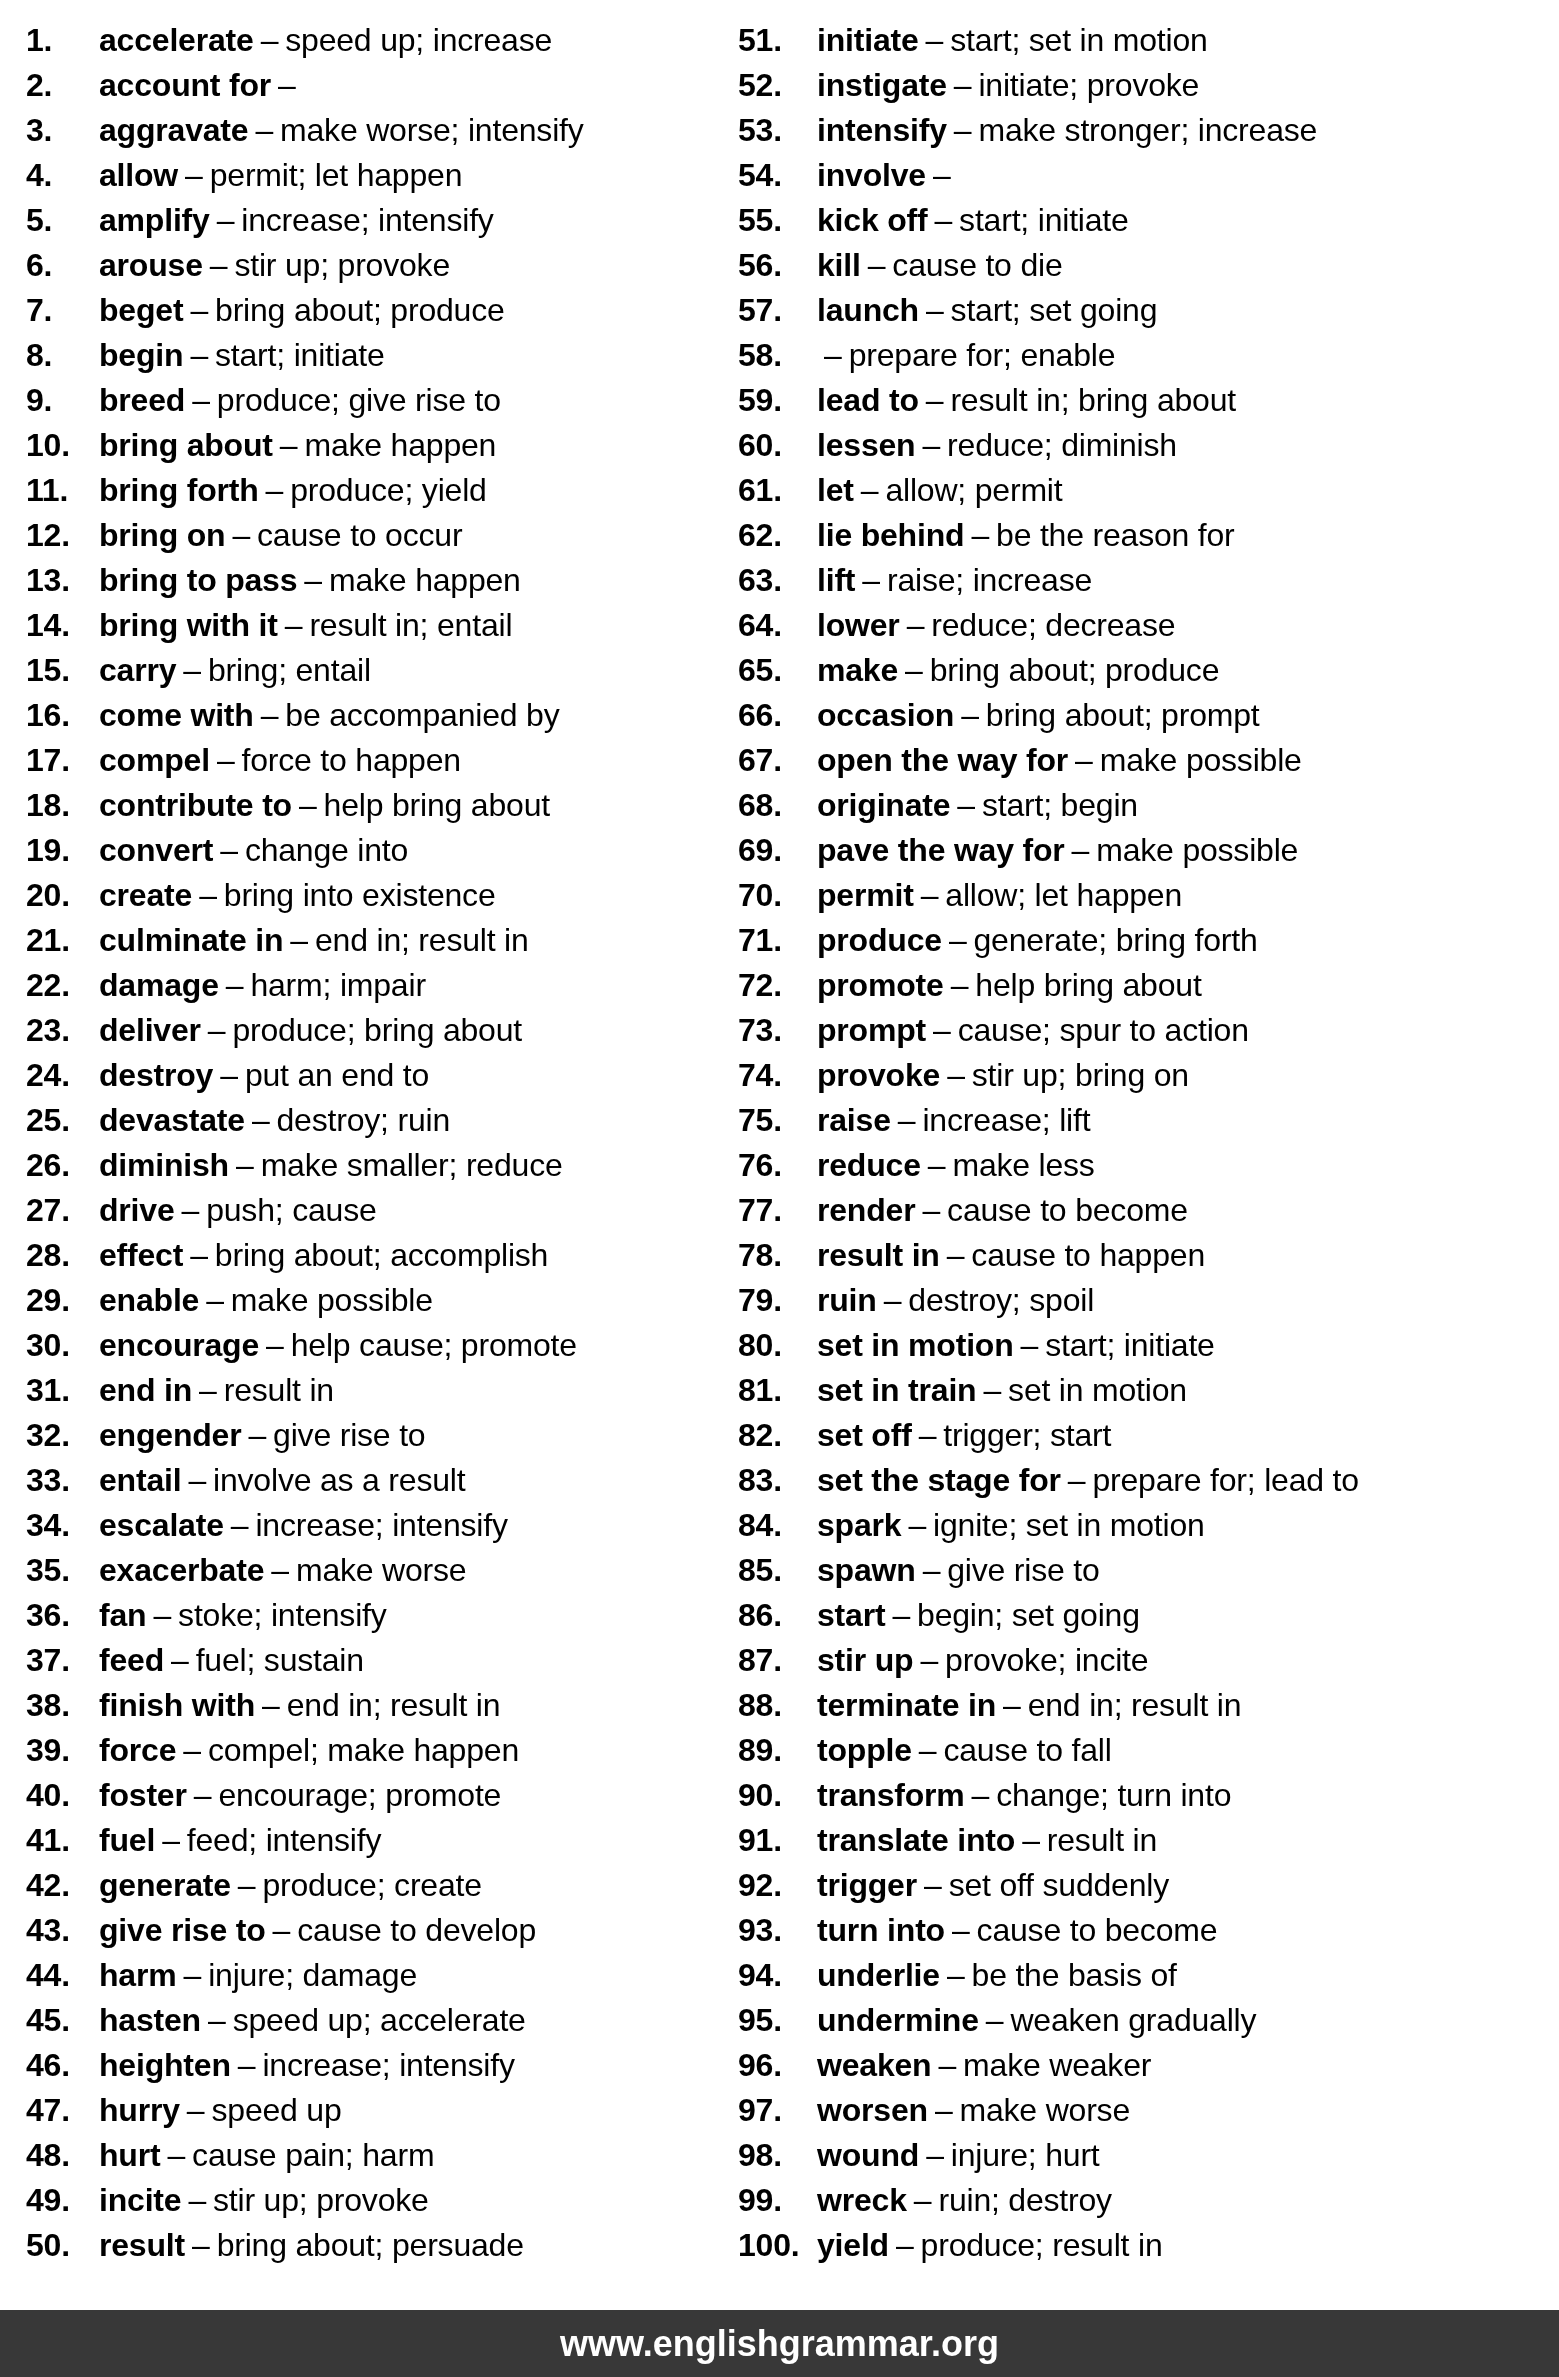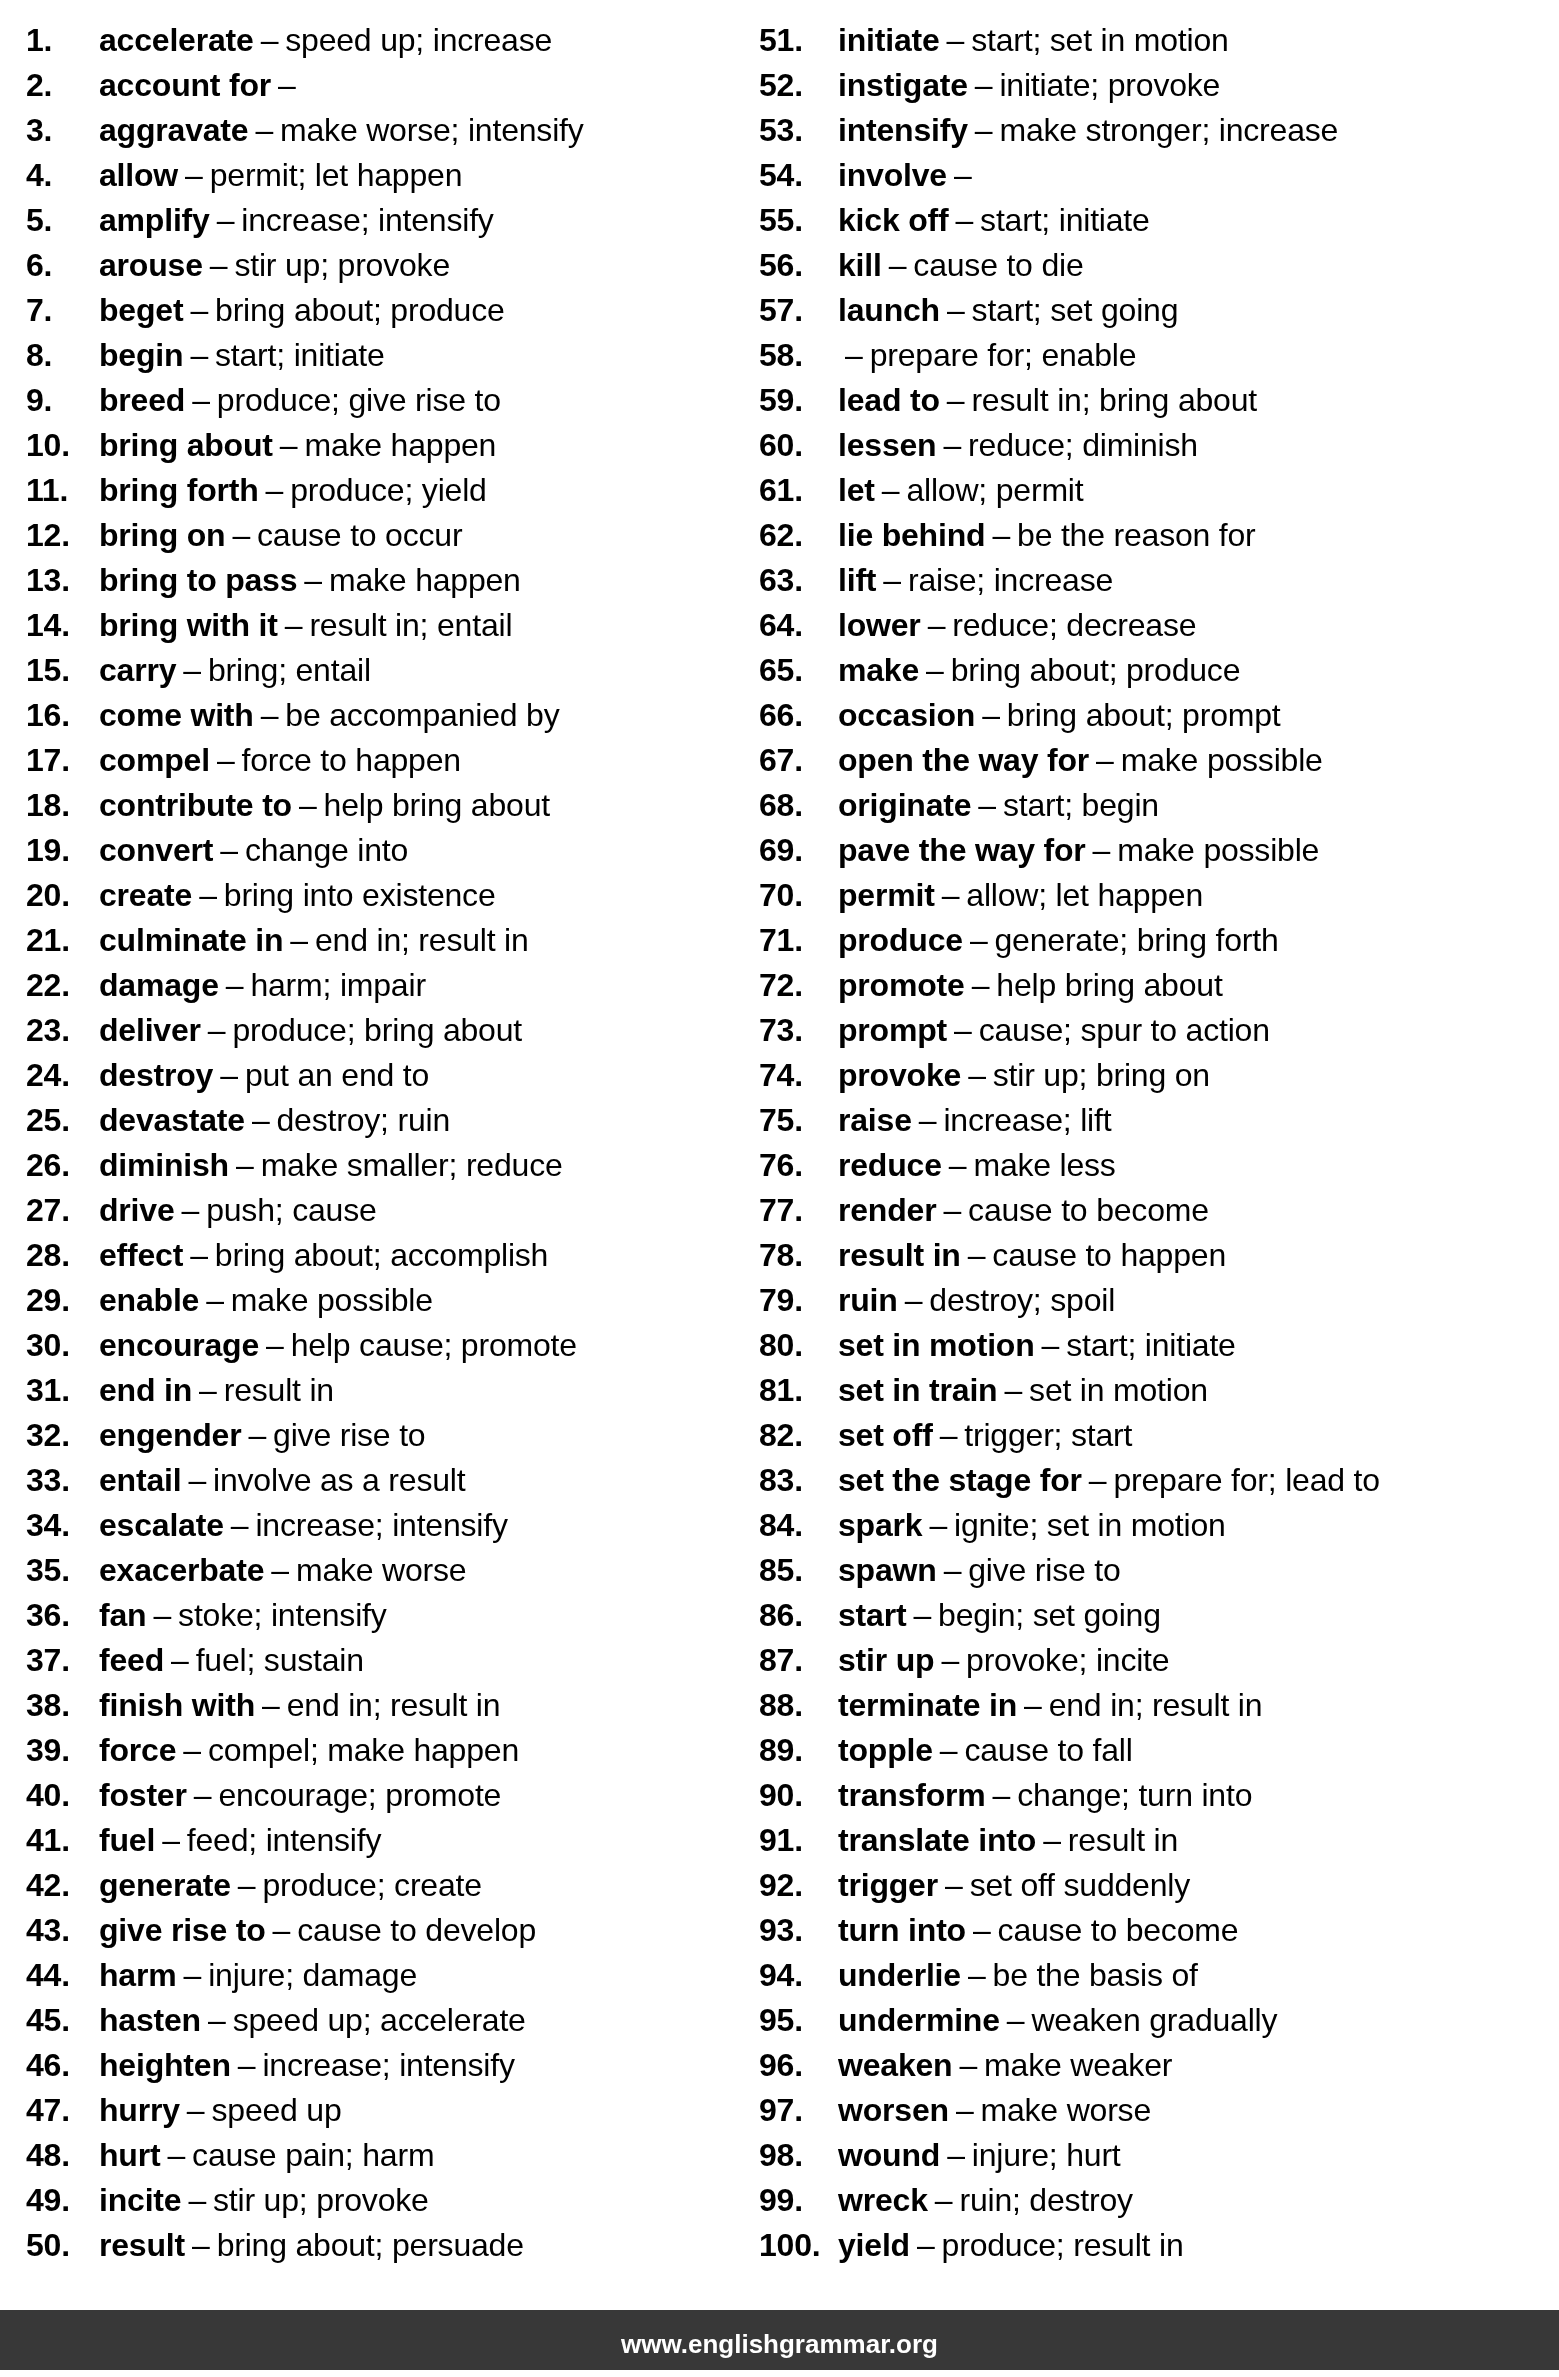--- a/index.html
+++ b/index.html
@@ -1,29 +1,29 @@
 <!DOCTYPE html>
 <html style="font-size:12px"><head>
   <meta charset="utf-8">
   <style>
     html, body { margin: 0; padding: 0; background: #ffffff; }
     body { width: 1559px; height: 2377px; position: relative; overflow: hidden;
            font-family: "Liberation Sans", sans-serif; color: #000; }
     .list { position: absolute; top: 18px; }
     .list.left { left: 26px; width: 721px; }
-    .list.right { left: 759px; width: 801px; }
+    .list.right { left: 738px; width: 801px; }
     .row { height: 45px; line-height: 45px; font-size: 32px; white-space: nowrap;
            display: flex; align-items: center; letter-spacing: -0.2px; }
     .num { font-weight: bold; width: 73px; flex: 0 0 auto; }
     .right .num { width: 79px; }
     .term { font-weight: bold; }
     .sep { padding: 0 0.22em; }
-    .footer { position: absolute; left: 0; top: 2310px; width: 1559px; height: 60px;
+    .footer { position: absolute; left: 0; top: 2310px; width: 1559px; height: 68px;
               background: #383838; color: #fff; text-align: center; line-height: 68px;
-              font-weight: bold; font-size: 26px; }
+              font-weight: bold; font-size: 36px; }
   </style>
 </head>
 <body>
 
 <div class="list left" id="col-left">
   <div class="row">
     <span class="num">1.</span>
     <span class="term">accelerate</span>
     <span class="sep">–</span>
     <span class="def">speed up; increase</span>

